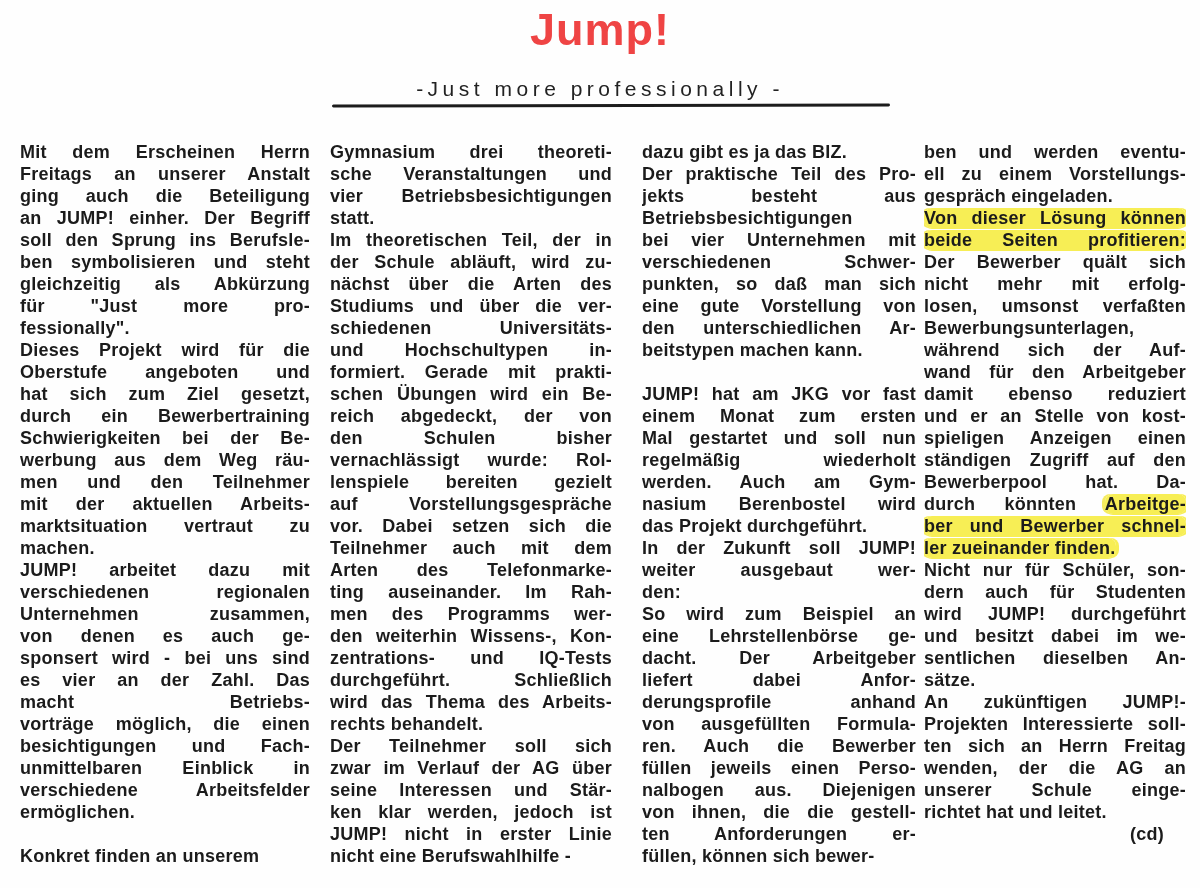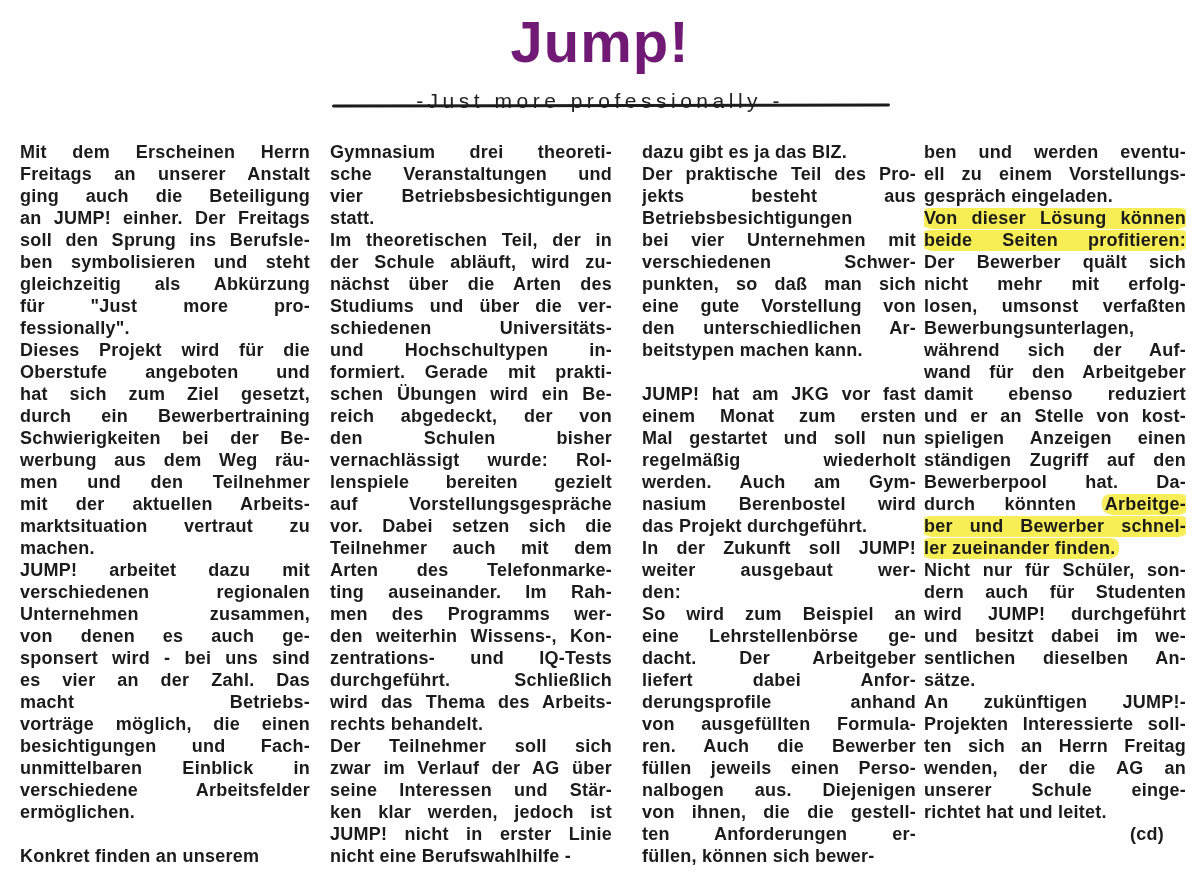--- a/index.html
+++ b/index.html
@@ -8,22 +8,22 @@
     font-family:"Liberation Sans", sans-serif;
     -webkit-font-smoothing:antialiased;
   }
   .page{
     position:relative;width:1200px;height:888px;background:#fefefe;color:#1a1a1a;overflow:hidden;
   }
   .header{
     position:absolute;top:6px;left:0;width:1200px;text-align:center;
   }
   .title{
-    margin:12px;font-size:58px;line-height:48px;font-weight:700;
-    letter-spacing:1px;color:#701a75;
+    margin:0;font-size:45px;line-height:48px;font-weight:700;
+    letter-spacing:1px;color:#ef4444;
   }
   .subtitle{
     margin-top:23px;font-size:21px;font-weight:400;letter-spacing:4.5px;color:#222;
   }
   .rule{
     position:absolute;left:332px;top:104px;width:558px;height:3px;background:#1c1c1c;
     transform:rotate(-0.12deg);border-radius:2px;
   }
   .col{
     position:absolute;top:141px;font-size:18px;line-height:22px;
@@ -54,21 +54,21 @@
     <h1 class="title">Jump!</h1>
     <div class="subtitle">-Just more professionally -</div>
   </div>
   <div class="rule"></div>
 
   <div>
     <section class="col" id="col-0">
         <div class="line"><span>Mit dem Erscheinen Herrn</span></div>
         <div class="line"><span>Freitags an unserer Anstalt</span></div>
         <div class="line"><span>ging auch die Beteiligung</span></div>
-        <div class="line"><span>an JUMP! einher. Der Freitags</span></div>
+        <div class="line"><span>an JUMP! einher. Der Begriff</span></div>
         <div class="line"><span>soll den Sprung ins Berufsle-</span></div>
         <div class="line"><span>ben symbolisieren und steht</span></div>
         <div class="line"><span>gleichzeitig als Abkürzung</span></div>
         <div class="line"><span>für "Just more pro-</span></div>
         <div class="line nj"><span>fessionally".</span></div>
         <div class="line"><span>Dieses Projekt wird für die</span></div>
         <div class="line"><span>Oberstufe angeboten und</span></div>
         <div class="line"><span>hat sich zum Ziel gesetzt,</span></div>
         <div class="line"><span>durch ein Bewerbertraining</span></div>
         <div class="line"><span>Schwierigkeiten bei der Be-</span></div>

